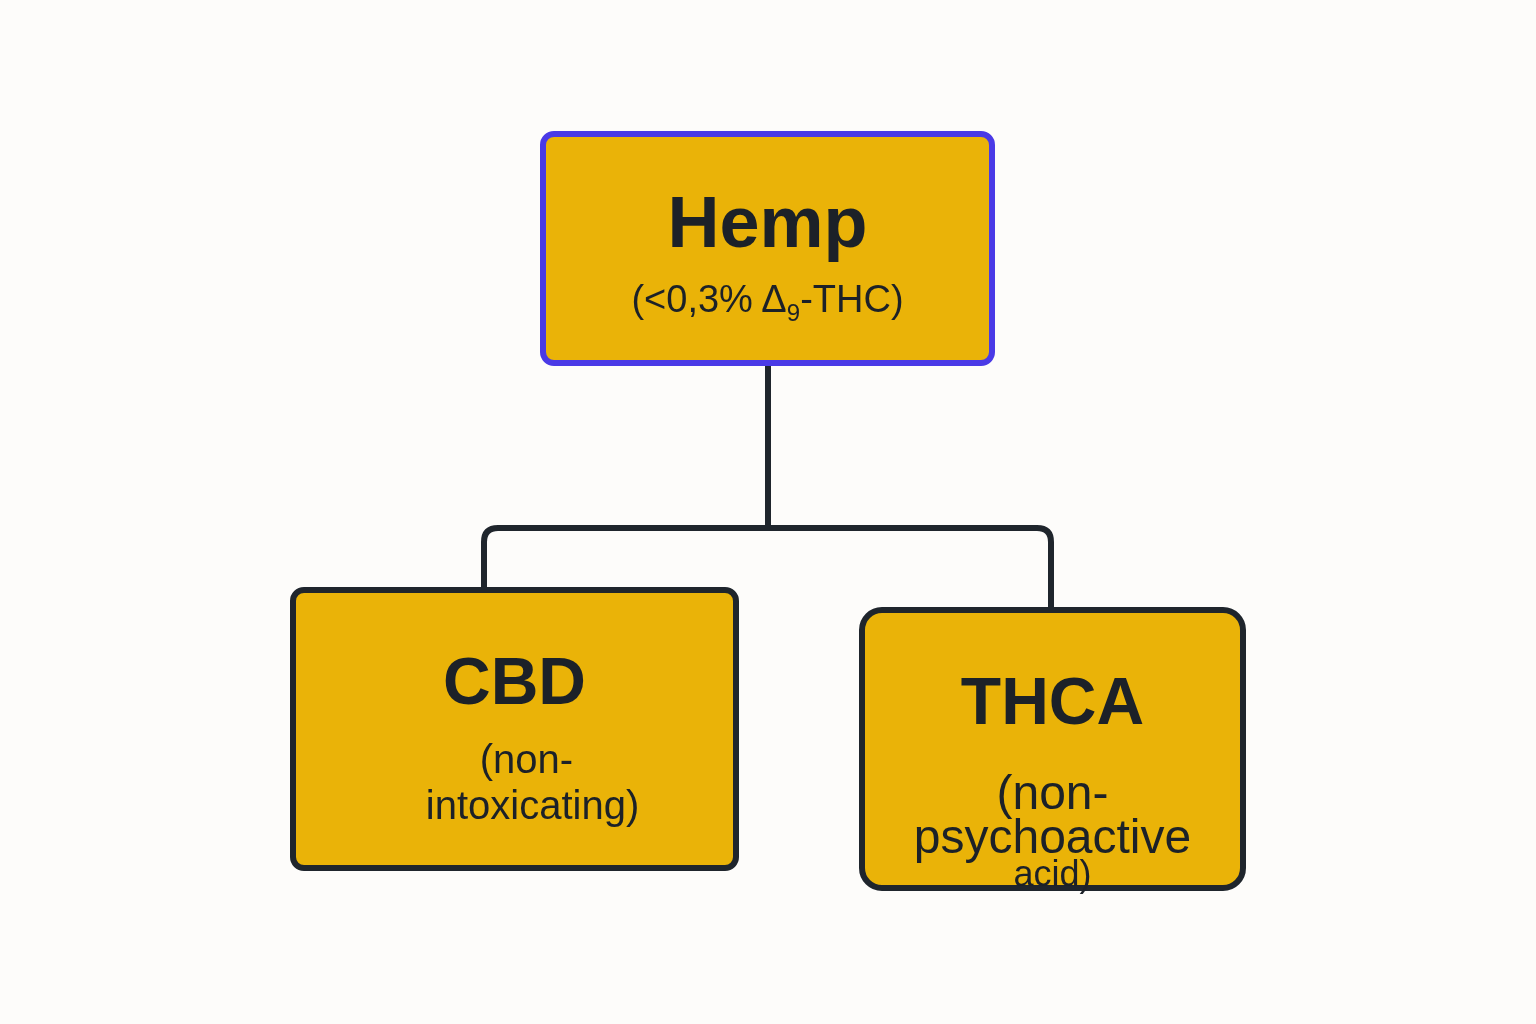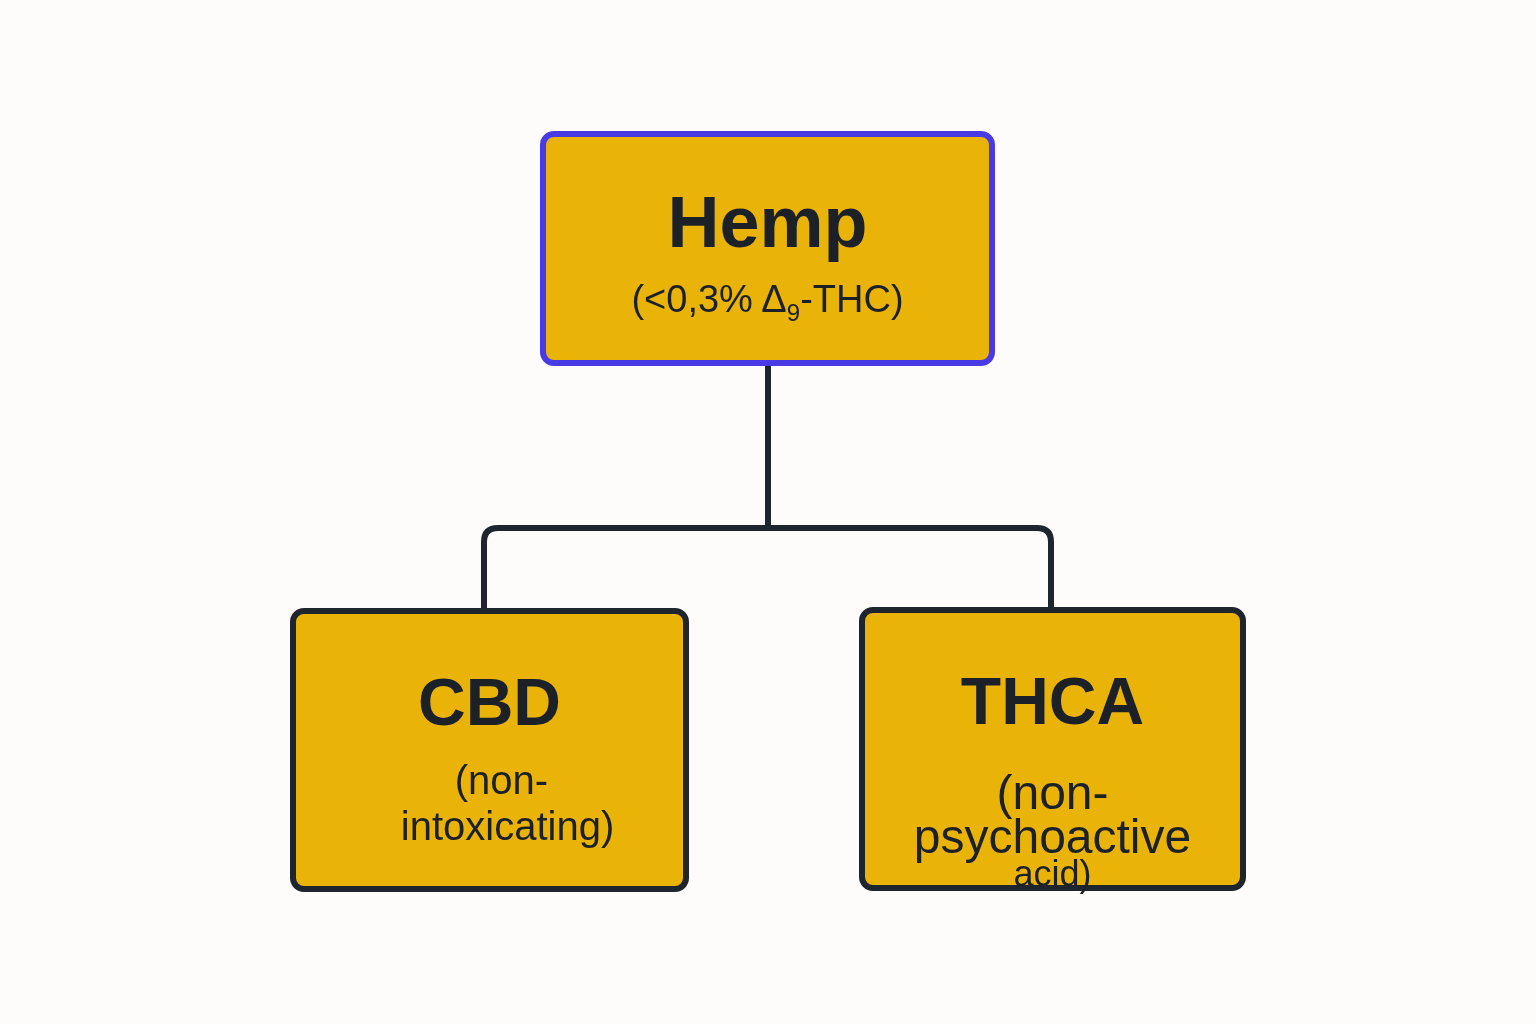--- a/index.html
+++ b/index.html
@@ -32,23 +32,23 @@
   <path d="M484 610 V542 Q484 528 498 528 H1037 Q1051 528 1051 542 V610" stroke="#1f252c" stroke-width="6" fill="none"></path>
 </svg>
 
 <div class="box root" style="left:540px; top:131px; width:455px; height:235px;">
   <div class="title" style="top:44px; font-size:72px;">Hemp</div>
   <div class="sub" style="top:140px; font-size:38px;">
     <span>(&lt;0,3% Δ</span><sub style="font-size:24px;">9</sub><span>-THC)</span>
   </div>
 </div>
 
-<div class="box" style="left:290px; top:608px; width:399px; height:284px;">
+<div class="box" style="left:290px; top:587px; width:449px; height:284px;">
   <div class="title" style="top:50px; font-size:66px;">CBD</div>
   <div class="sub" style="top:144px; font-size:40px;padding-left:24px;">(non-</div>
   <div class="sub" style="top:190px; font-size:40px;margin-left:36px;">intoxicating)</div>
 </div>
 
-<div class="box" style="left:859px; top:607px; width:387px; height:284px;">
+<div class="box" style="left:859px; top:607px; width:387px; height:284px;border-radius:23px;">
   <div class="title" style="top:50px; font-size:66px;">THCA</div>
   <div class="sub" style="top:158px; font-size:48px;">(non-psychoactive</div>
   <div class="sub" style="top:191px; font-size:36px;margin-top:48px;">acid)</div>
 </div>
 
 </body></html>

